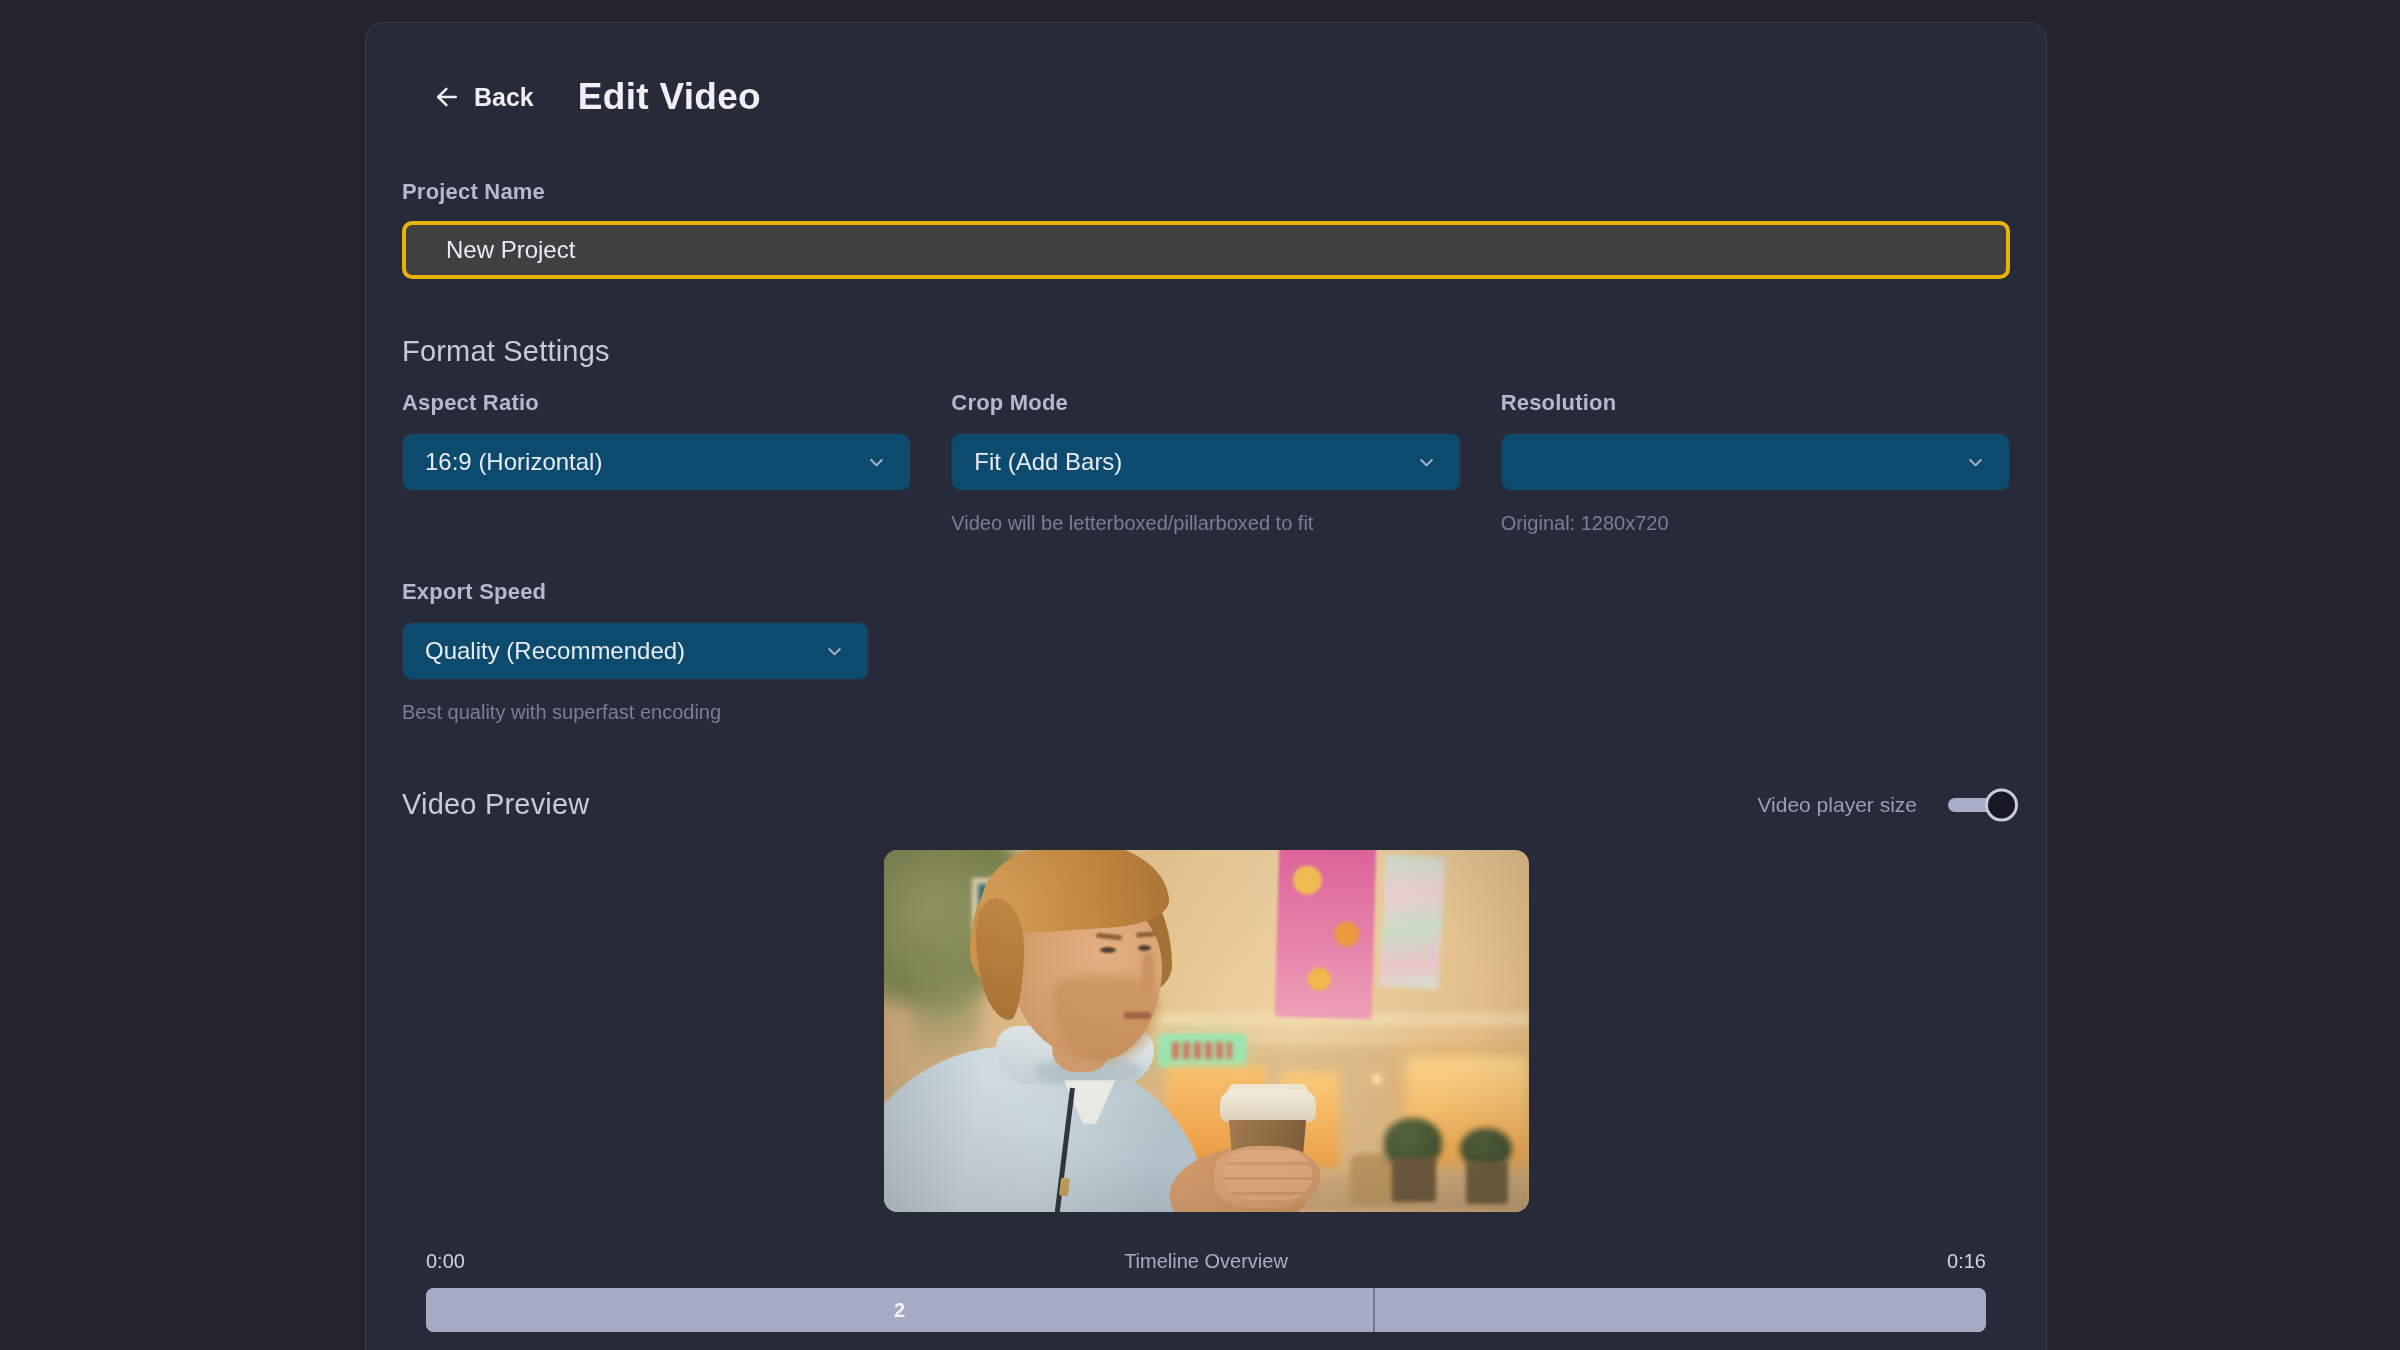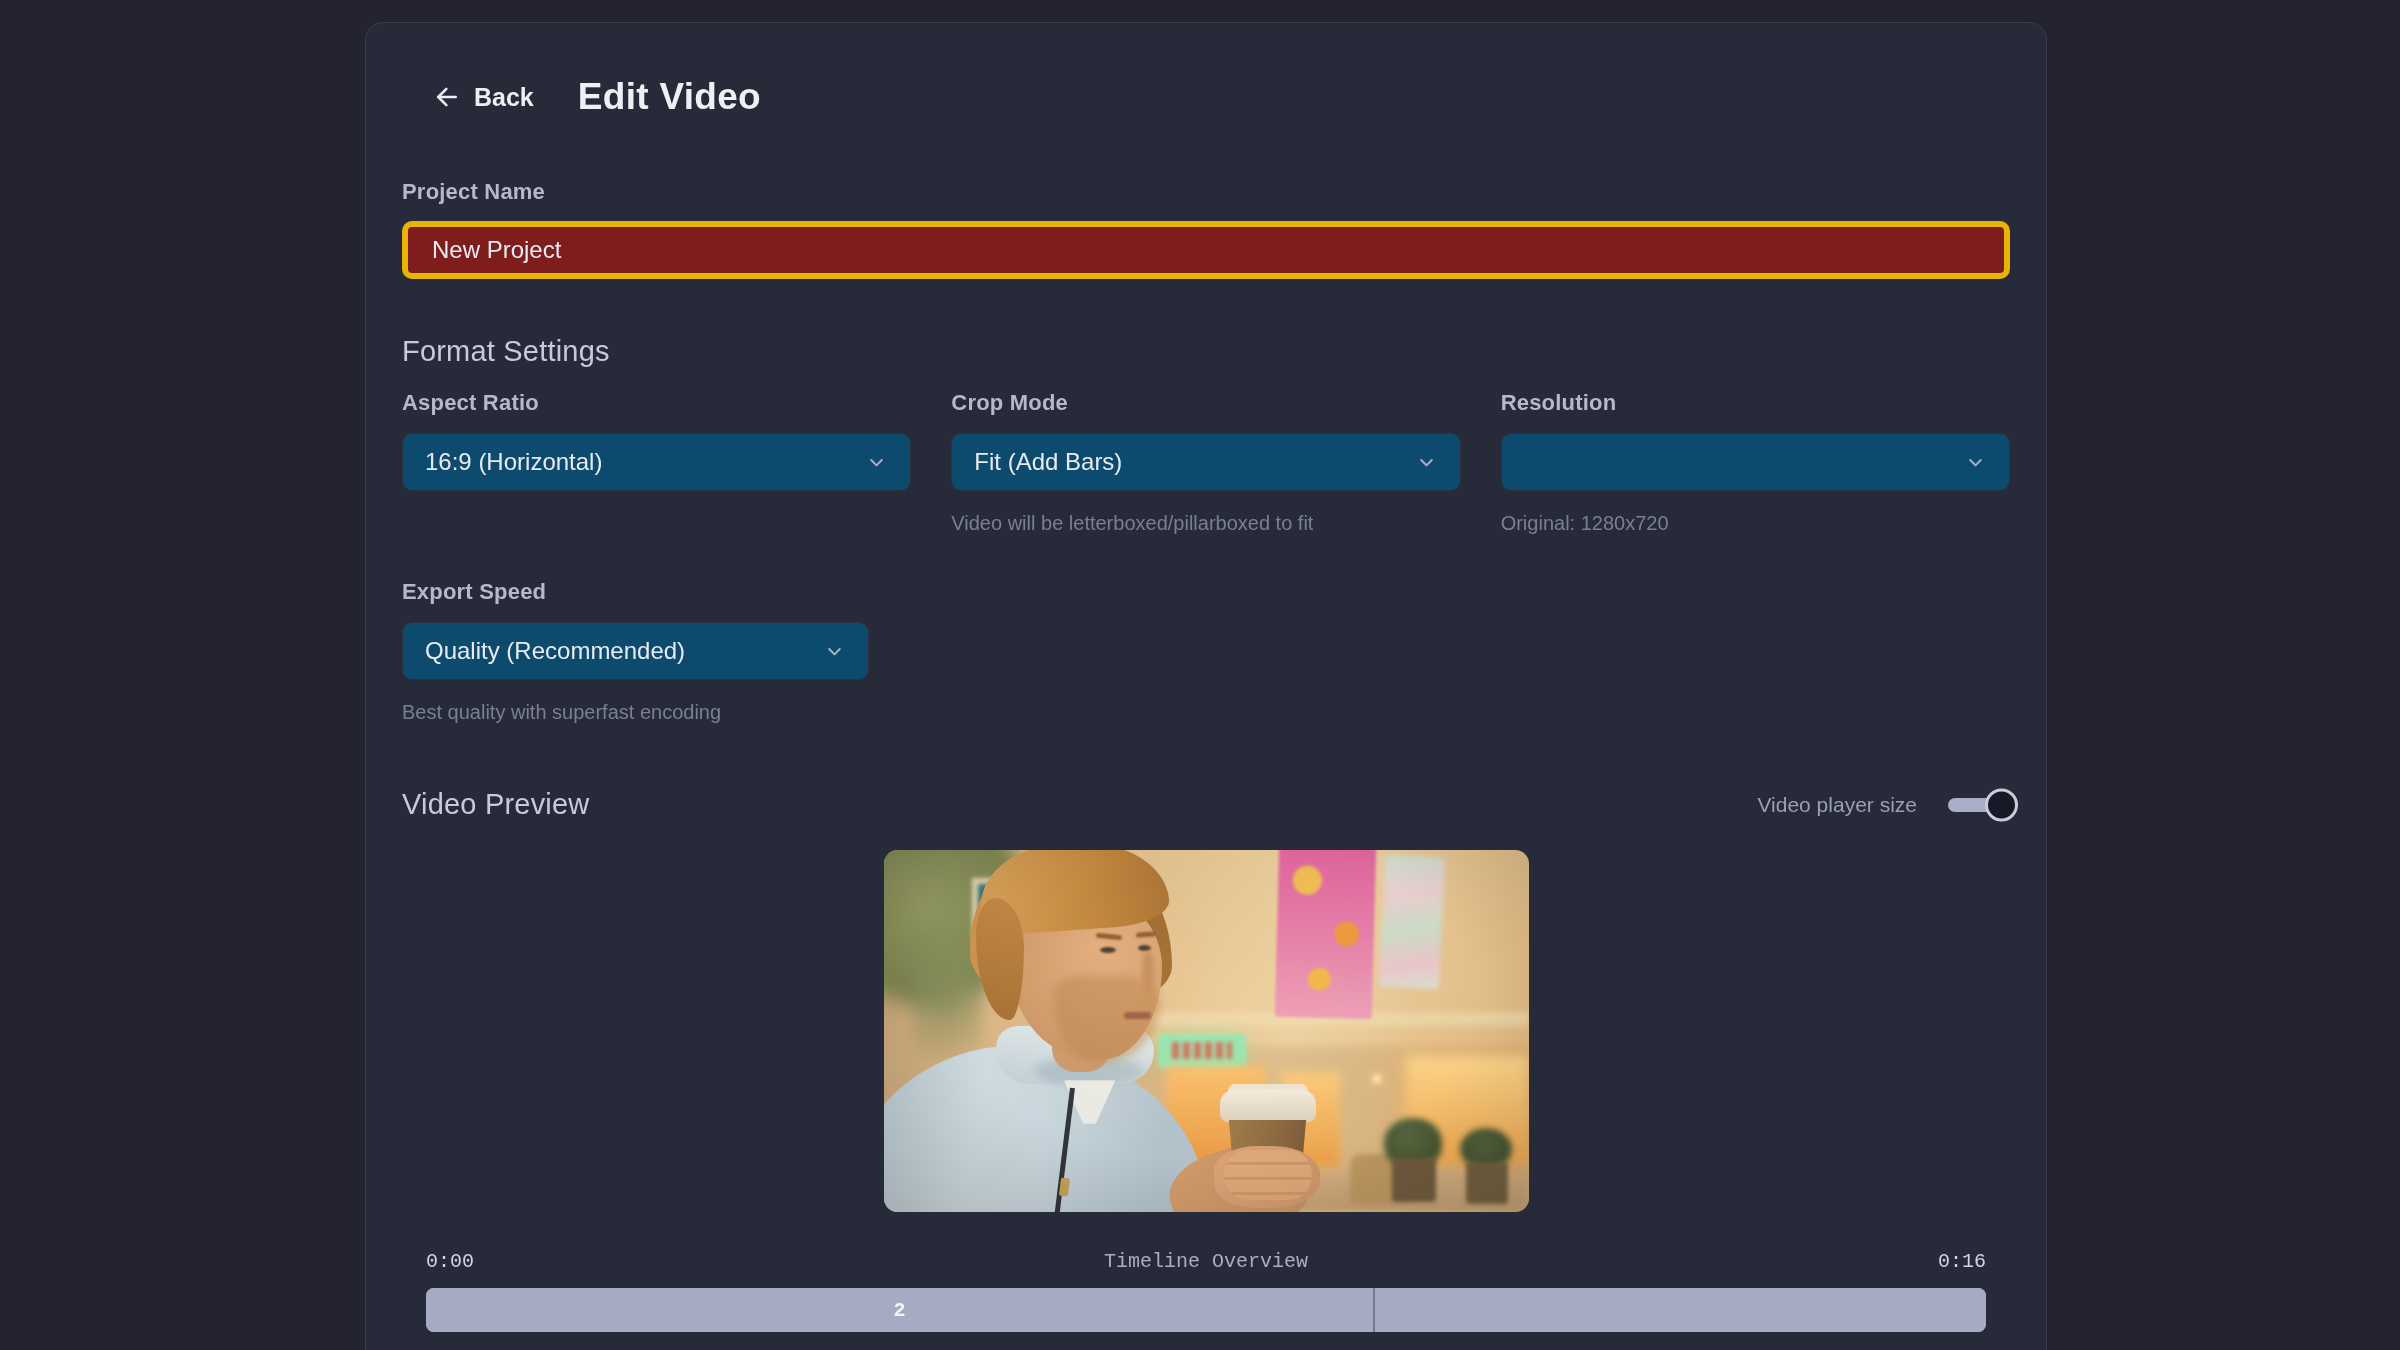--- a/index.html
+++ b/index.html
@@ -33,22 +33,22 @@
   }
   .btn svg { width: 27px; height: 27px; }
   .btn-export { width: 152px; background: var(--accent, #30a087); }
   .btn-ghost { background: transparent; border: 1px solid #3e4255; color: #f1f2f7; }
   .btn-save { width: 128px; }
   
   .project-block { margin-top: 48px; }
   .field-label { font-size: 22px; font-weight: 700; color: #b5b9cb; letter-spacing: .2px; }
   .text-input {
     margin-top: 16px; height: 58px; width: 100%;
-    background: #7f1d1d; border: 6px solid #eab308; border-radius: 10px;
-    display: flex; align-items: center; padding: 0 24px;
+    background: #404040; border: 4px solid #eab308; border-radius: 10px;
+    display: flex; align-items: center; padding: 0 40px;
     font-size: 24px; color: #e9ebf3; cursor: text;
   }
   
   .section-title { font-size: 29px; font-weight: 500; color: #c7cad8; letter-spacing: .2px; }
   .format-title { margin-top: 56px; }
   .grid3 { display: grid; grid-template-columns: repeat(3, 1fr); column-gap: 40px; margin-top: 22px; }
   .select {
     margin-top: 17px; height: 58px;
     background: #0c4a6e; border: 1px solid #2d3140; border-radius: 10px;
     display: flex; align-items: center; justify-content: space-between;
@@ -131,21 +131,21 @@
   .v-cup-lid { left: 336px; top: 240px; width: 96px; height: 32px; border-radius: 14px 14px 8px 8px;
     background: linear-gradient(#f6f1e4, #ded5c2); }
   .v-cup { left: 342px; top: 270px; width: 84px; height: 76px; clip-path: polygon(4% 0, 96% 0, 88% 100%, 12% 100%);
     background: linear-gradient(95deg, #a07c4d, #8a6840 60%, #77573a); }
   .v-hand { left: 330px; top: 296px; width: 106px; height: 62px; border-radius: 40% 45% 45% 40%;
     background: linear-gradient(90deg, #dda67a, #d09a6c); }
   .v-fingers { left: 340px; top: 300px; width: 88px; height: 50px; border-radius: 24px; opacity: .9;
     background: repeating-linear-gradient(180deg, #e2ac7e 0 12px, #cf9a6a 12px 15px); }
   .v-tint { inset: 0; background: radial-gradient(ellipse at 52% 42%, rgba(255,200,130,.10) 0%, rgba(120,80,40,.05) 55%, rgba(40,30,20,.22) 100%); }
   
-  .timeline { margin: 38px 24px 0 24px; font-family: Liberation Mono, monospace; }
+  .timeline { margin: 38px 24px 0 24px; }
   .timeline-labels { display: flex; align-items: baseline; font-size: 20px; color: #d2d5e0; }
   .timeline-title { flex: 1; text-align: center; color: #a9aebf; }
   .timeline-bar { margin-top: 15px; height: 44px; border-radius: 8px; overflow: hidden; display: flex; background: var(--bar, #a6abc3); cursor: pointer; }
   .seg { height: 100%; display: flex; align-items: center; justify-content: center; background: var(--bar, #a6abc3); }
   .seg + .seg { border-left: 2px solid rgba(63,69,98,.5); }
   .seg span { font-size: 20px; font-weight: 700; color: #f4f5f9; }
 </style>
 </head>
 <body>
 

